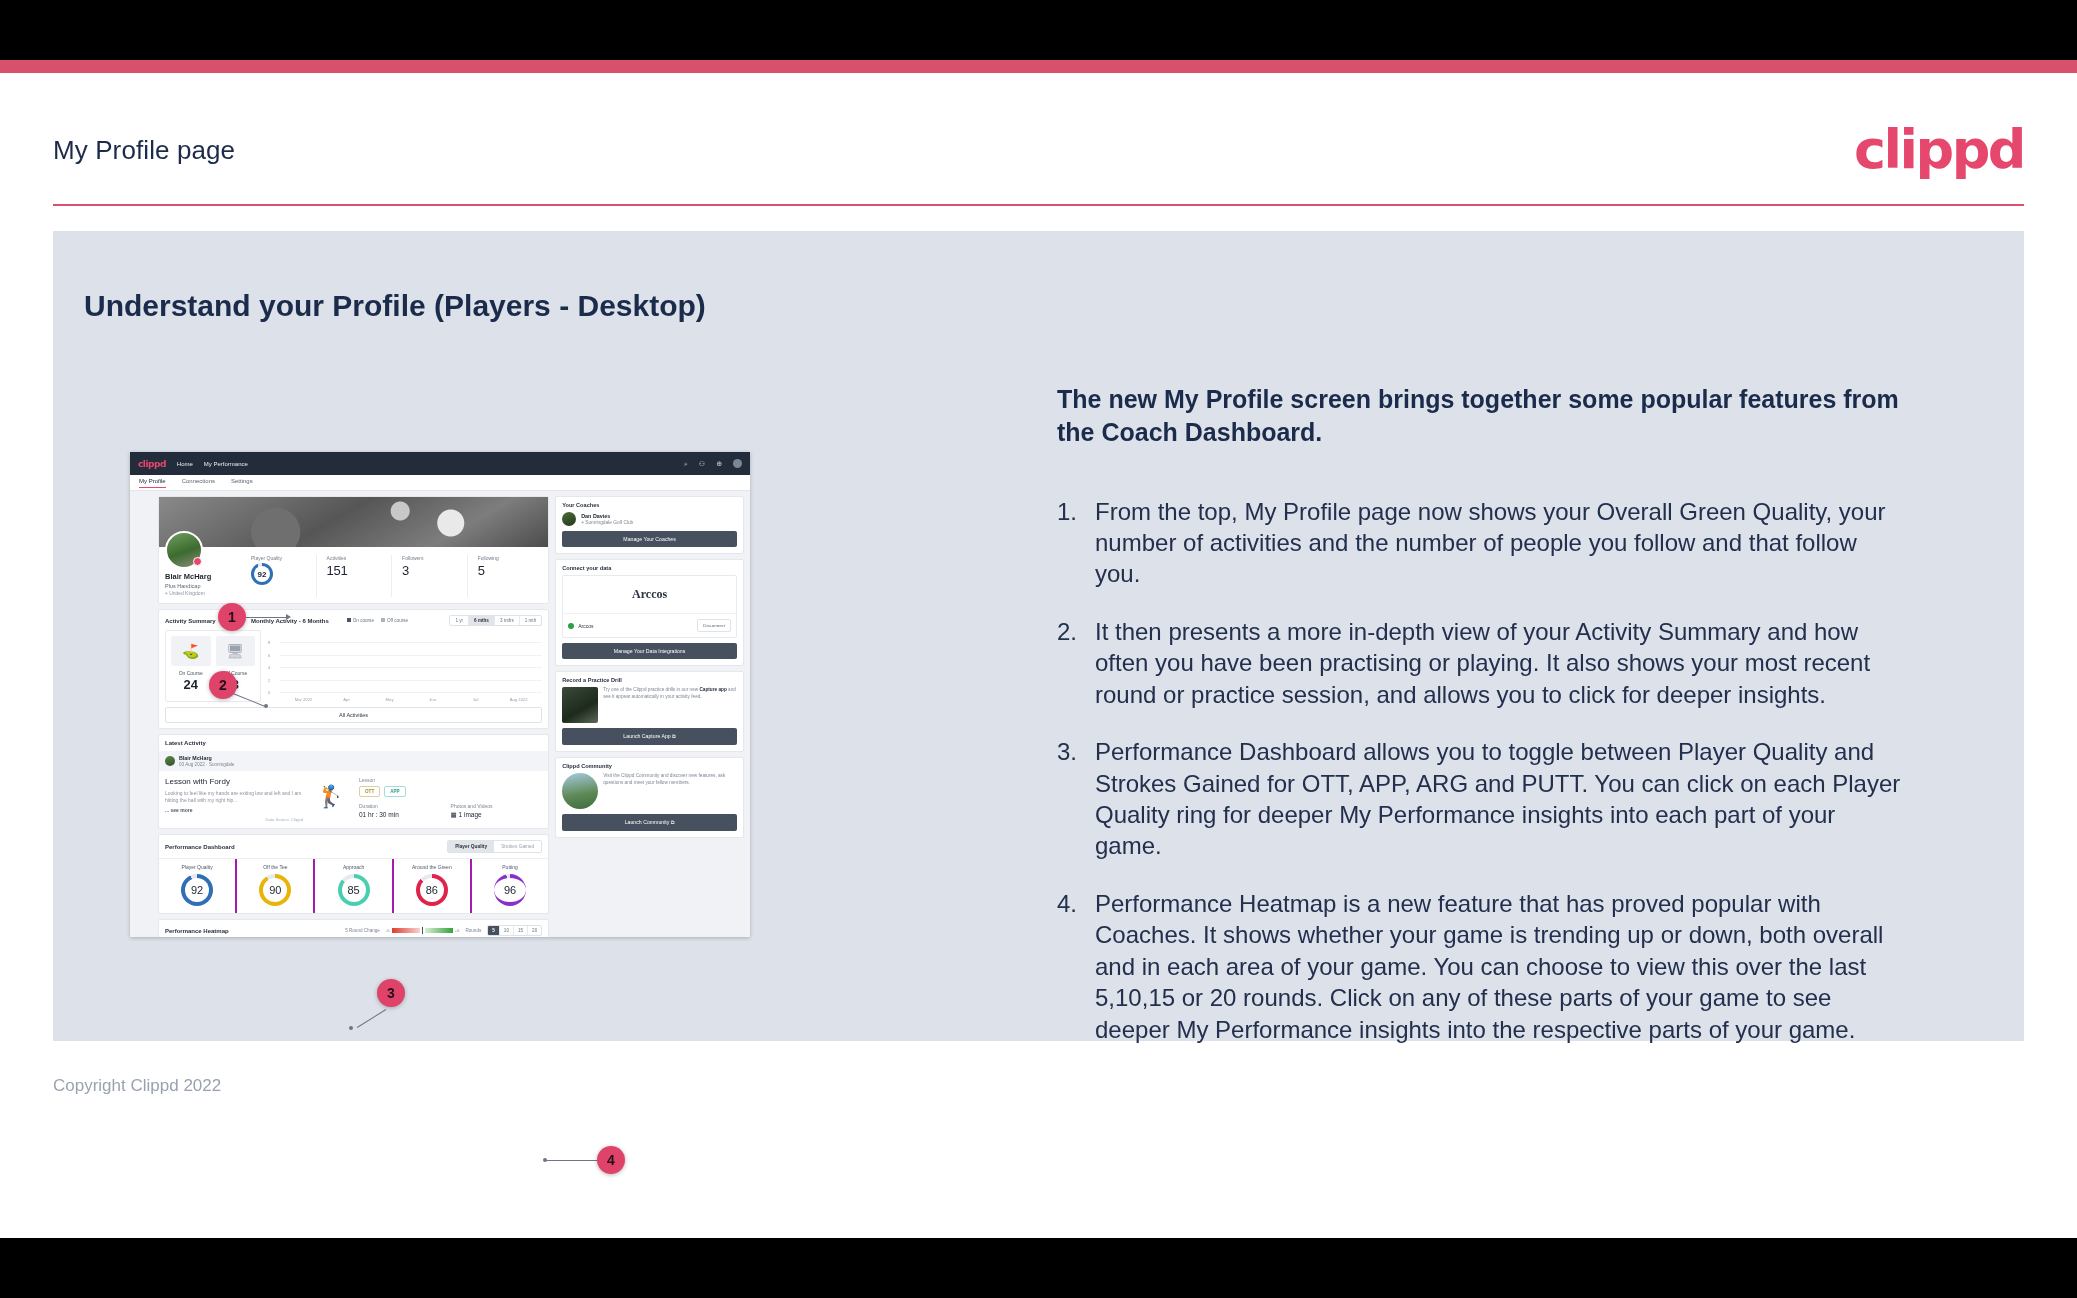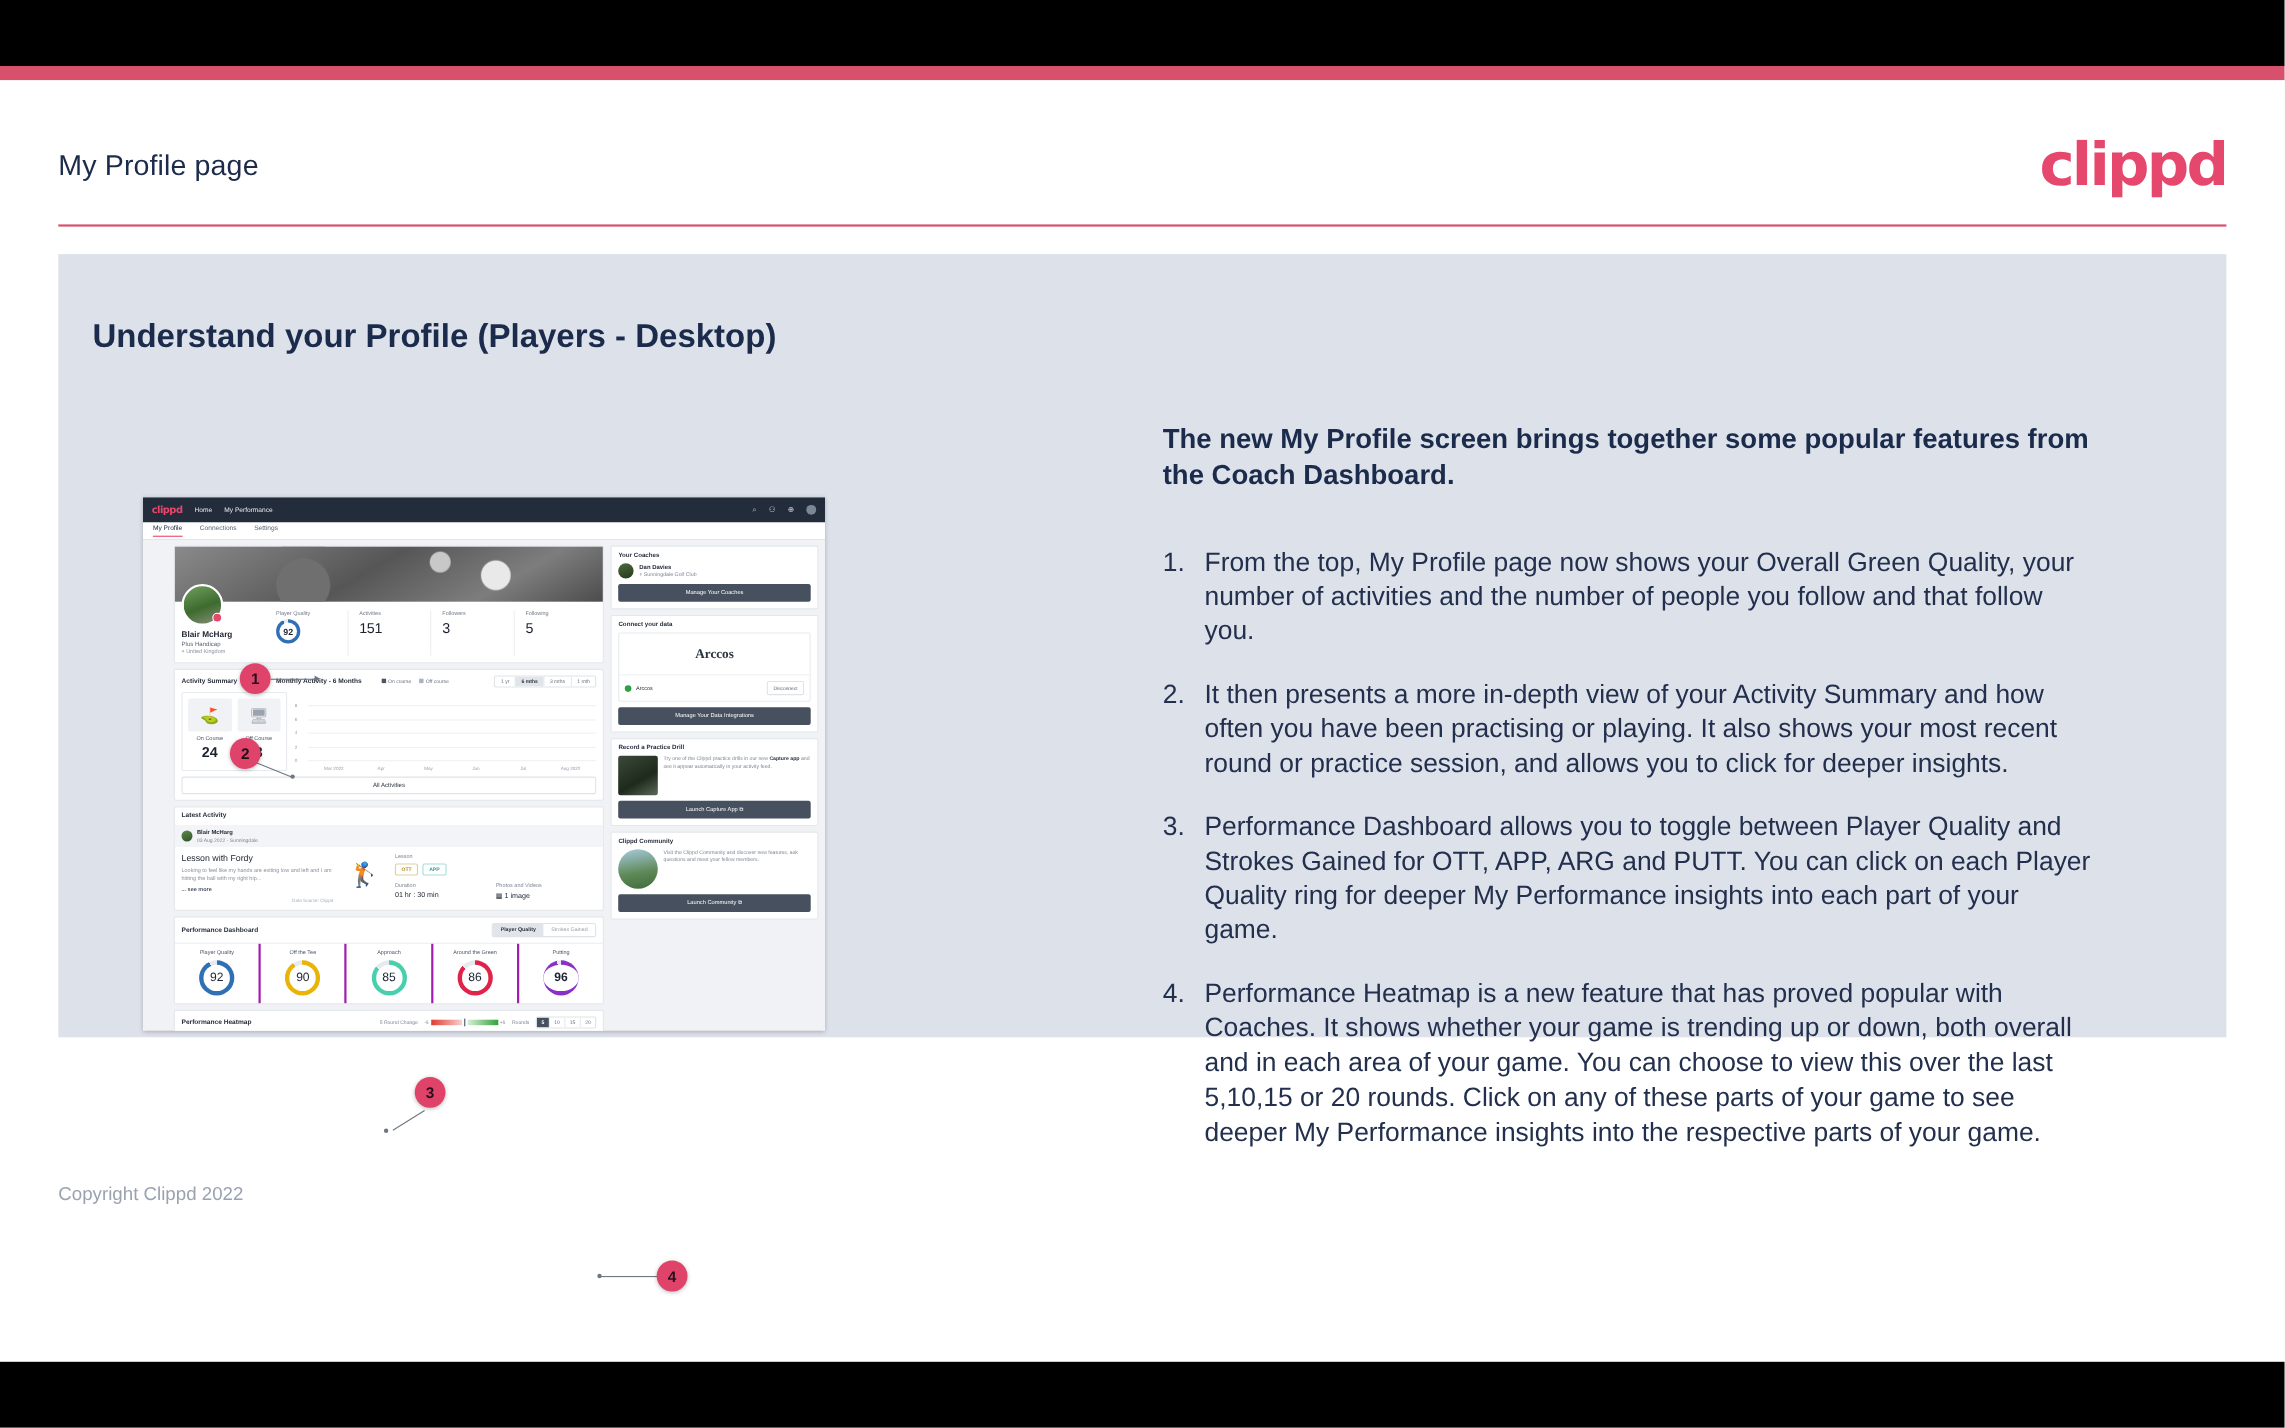--- a/index.html
+++ b/index.html
@@ -26,21 +26,21 @@
   }
   .logo {
     position:absolute; right:0; top:10px;
     font-size:54px; font-weight:700; color:#e6476d; letter-spacing:-2.5px;
     font-family:"DejaVu Sans", sans-serif;
   }
   .header-rule { position:absolute; top:131px; left:53px; right:53px; height:2px; background:#d8516c; }
 
   
   .panel {
-    position:absolute; top:158px; left:53px; width:1971px; height:712px;
+    position:absolute; top:158px; left:53px; width:1971px; height:810px;
     background:#dde1e9;
   }
 
   .head-block { position:absolute; left:31px; top:55px; width:1100px; }
   .head-main { font-size:30px; font-weight:700; color:#1b2b4b; line-height:1.32; }
   .head-sub  { font-size:30px; font-weight:400; color:#32415c; line-height:1.32; }
 
   
   .copy { position:absolute; left:1004px; top:152px; width:850px; color:#1f2d4d; }
   .copy-lead { font-size:25px; font-weight:700; line-height:1.33; margin-bottom:46px; color:#1b2b4b; }
@@ -482,21 +482,21 @@
             </div>
             <div class="ringcell">
               <div class="ring-lb">Around the Green</div>
               <div class="ring" style="background:conic-gradient(#e0234a 0 87%, #e6e9ee 87% 100%);">
                 <span style="background:#fff;width:24px;height:24px;border-radius:50%;display:flex;align-items:center;justify-content:center;">86</span>
               </div>
             </div>
             <div class="ringcell">
               <div class="ring-lb">Putting</div>
               <div class="ring" style="background:conic-gradient(#8b2fc9 0 96%, #e6e9ee 96% 100%);">
-                <span style="background:#fff;width:44px;height:24px;border-radius:50%;display:flex;align-items:center;justify-content:center;font-weight:bold;">96</span>
+                <span style="background:#fff;width:44px;height:24px;border-radius:50%;display:flex;align-items:center;justify-content:center;">96</span>
               </div>
             </div>
           </div>
         </div>
 
         <div class="card">
           <div class="hm-head">
             <div class="card-title" style="padding:0">Performance Heatmap</div>
             <div class="hm-scale-lb">5 Round Change</div>
             <div class="hm-scale">

